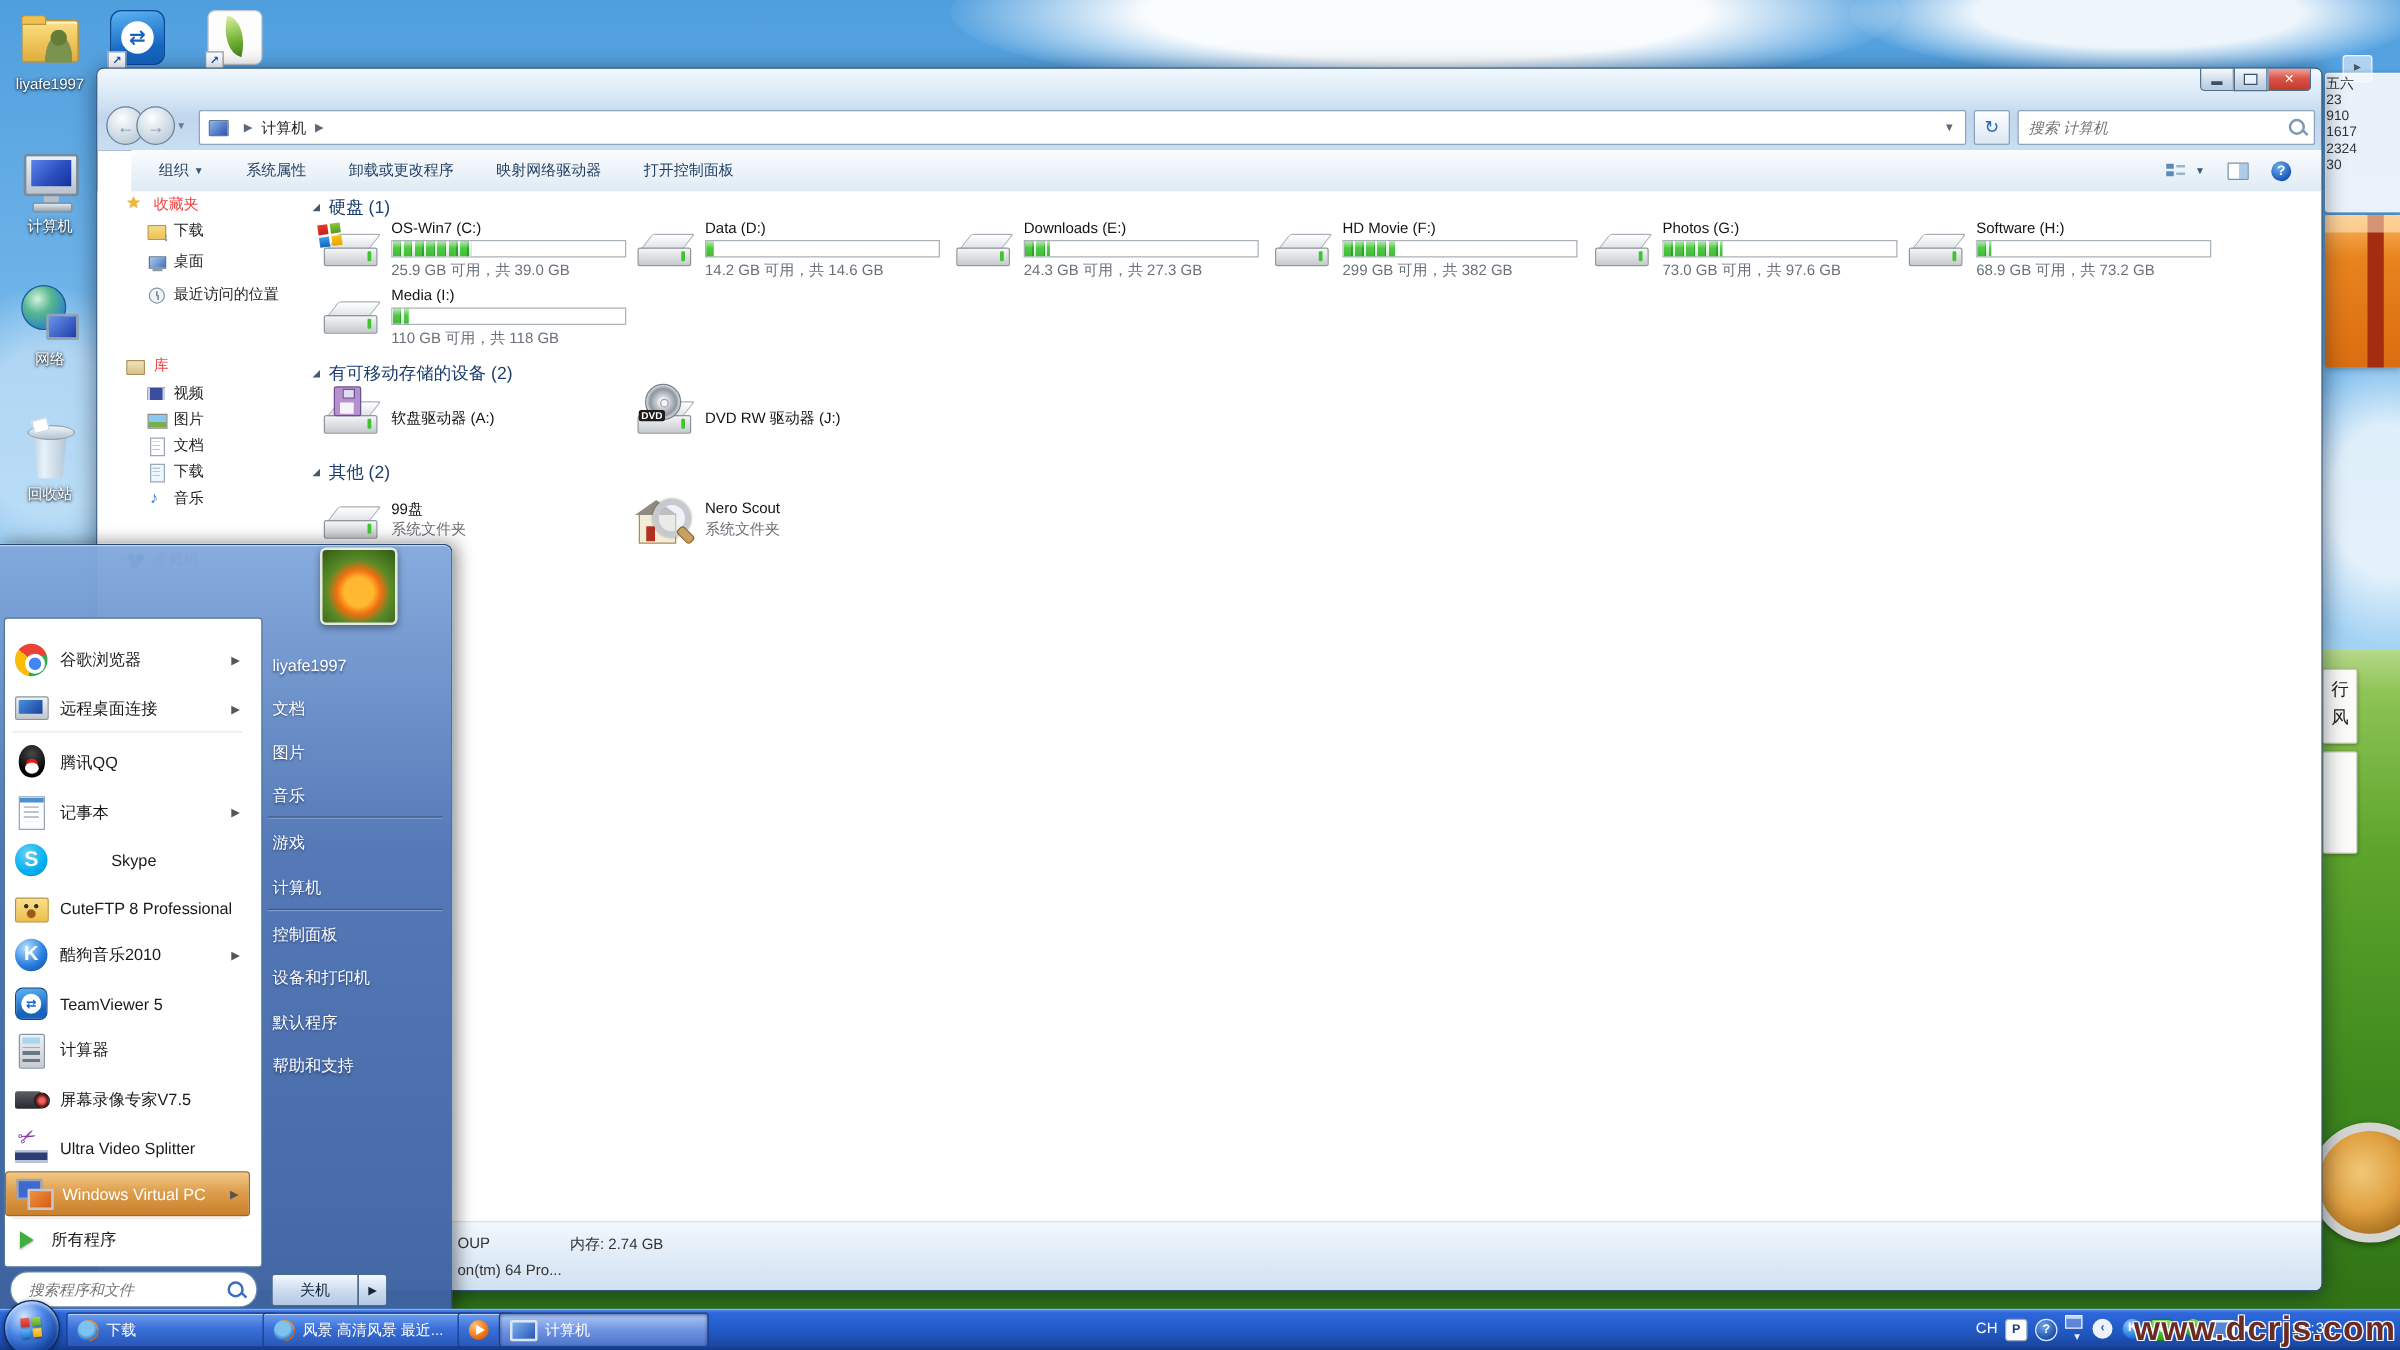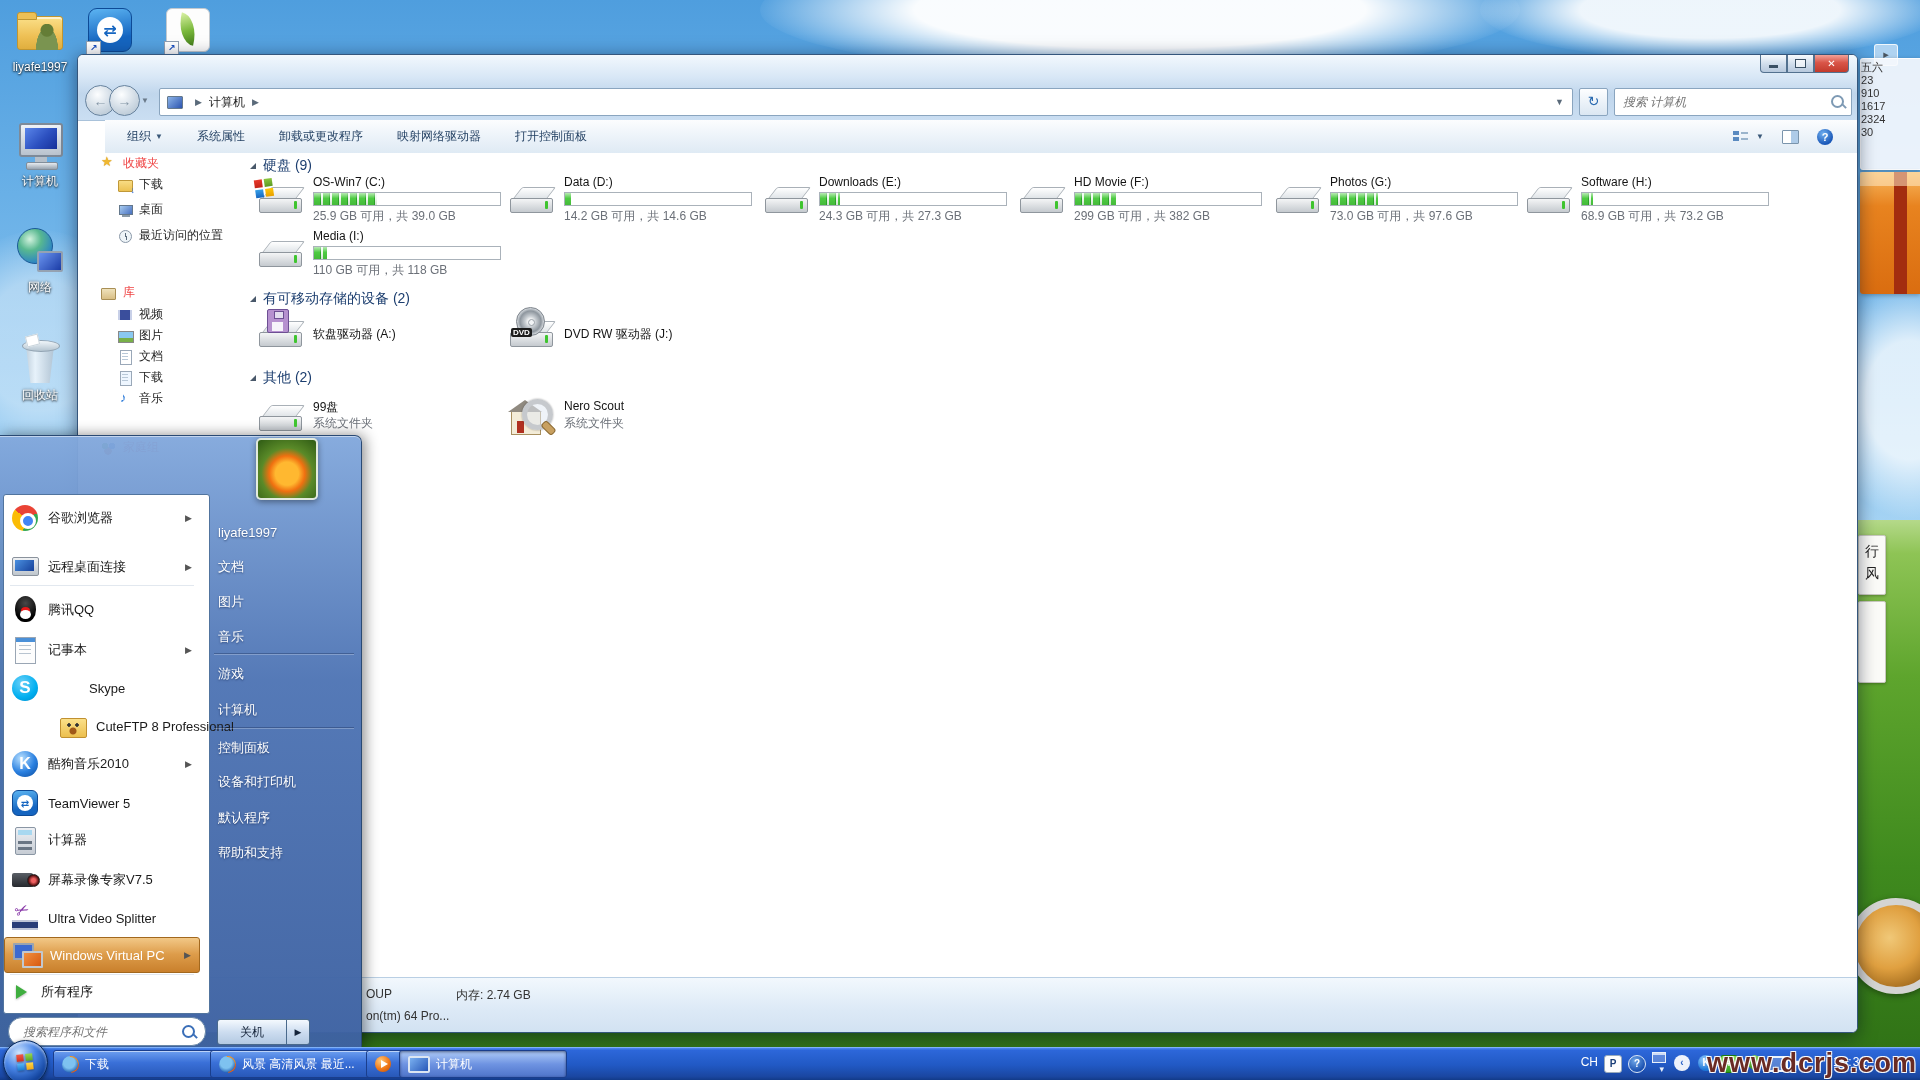--- a/index.html
+++ b/index.html
@@ -499,21 +499,21 @@
             <div>音乐</div>
           </div>
           <div class="nv-group" style="top: 286px;">
             <div class="nvi nvi-homegroup"></div>
             <div>家庭组</div>
           </div>
         </div>
       <div id="items-pane">
           <div class="grp-head" style="left: 172px; top: 4px;">
             <div class="grp-tri"></div>
-            <div>硬盘 (9)</div>
+            <div>硬盘 (1)</div>
           </div>
           <div class="tile" style="left: 180px; top: 22px;">
             <div class="t-ic"><div class="ic ic-drive"><div class="led"></div><div class="bw"></div></div></div>
             <div class="t-name">OS-Win7 (C:)</div>
             <div class="t-bar">
               <div class="t-fill" style="width: 34%;"></div>
             </div>
             <div class="t-cap">25.9 GB 可用，共 39.0 GB</div>
           </div>
           <div class="tile" style="left: 431px; top: 22px;">
@@ -596,21 +596,21 @@
     <div class="details">
       <span class="dl1">OUP</span>
       <span class="dl1b">内存: 2.74 GB</span>
       <span class="dl2">on(tm) 64 Pro...</span>
     </div>
   </div>
 
   <div id="startmenu">
     <div class="sm-left"></div>
     <div id="sm-left-items">
-        <div class="sm-item" style="top: 64px; text-align: center;">
+        <div class="sm-item" style="top: 74px; text-align: center;">
           <div class="smi smi-chrome"></div>
           <div>谷歌浏览器</div>
           <div class="arr">▶</div>
         </div>
         <div class="sm-item" style="top: 113px;">
           <div class="smi smi-rdp"></div>
           <div>远程桌面连接</div>
           <div class="arr">▶</div>
         </div>
         <div class="sm-sep" style="top: 149px;"></div>
@@ -620,21 +620,21 @@
         </div>
         <div class="sm-item" style="top: 196px;">
           <div class="smi smi-notepad"></div>
           <div>记事本</div>
           <div class="arr">▶</div>
         </div>
         <div class="sm-item" style="top: 234px; gap: 41px;">
           <div class="smi smi-skype"></div>
           <div>Skype</div>
         </div>
-        <div class="sm-item" style="top: 272px; margin-left: 48px;">
+        <div class="sm-item" style="top: 272px;">
           <div class="smi smi-cuteftp"></div>
           <div>CuteFTP 8 Professional</div>
         </div>
         <div class="sm-item" style="top: 310px;">
           <div class="smi smi-kugou"></div>
           <div>酷狗音乐2010</div>
           <div class="arr">▶</div>
         </div>
         <div class="sm-item" style="top: 349px;">
           <div class="smi smi-teamviewer"></div>

